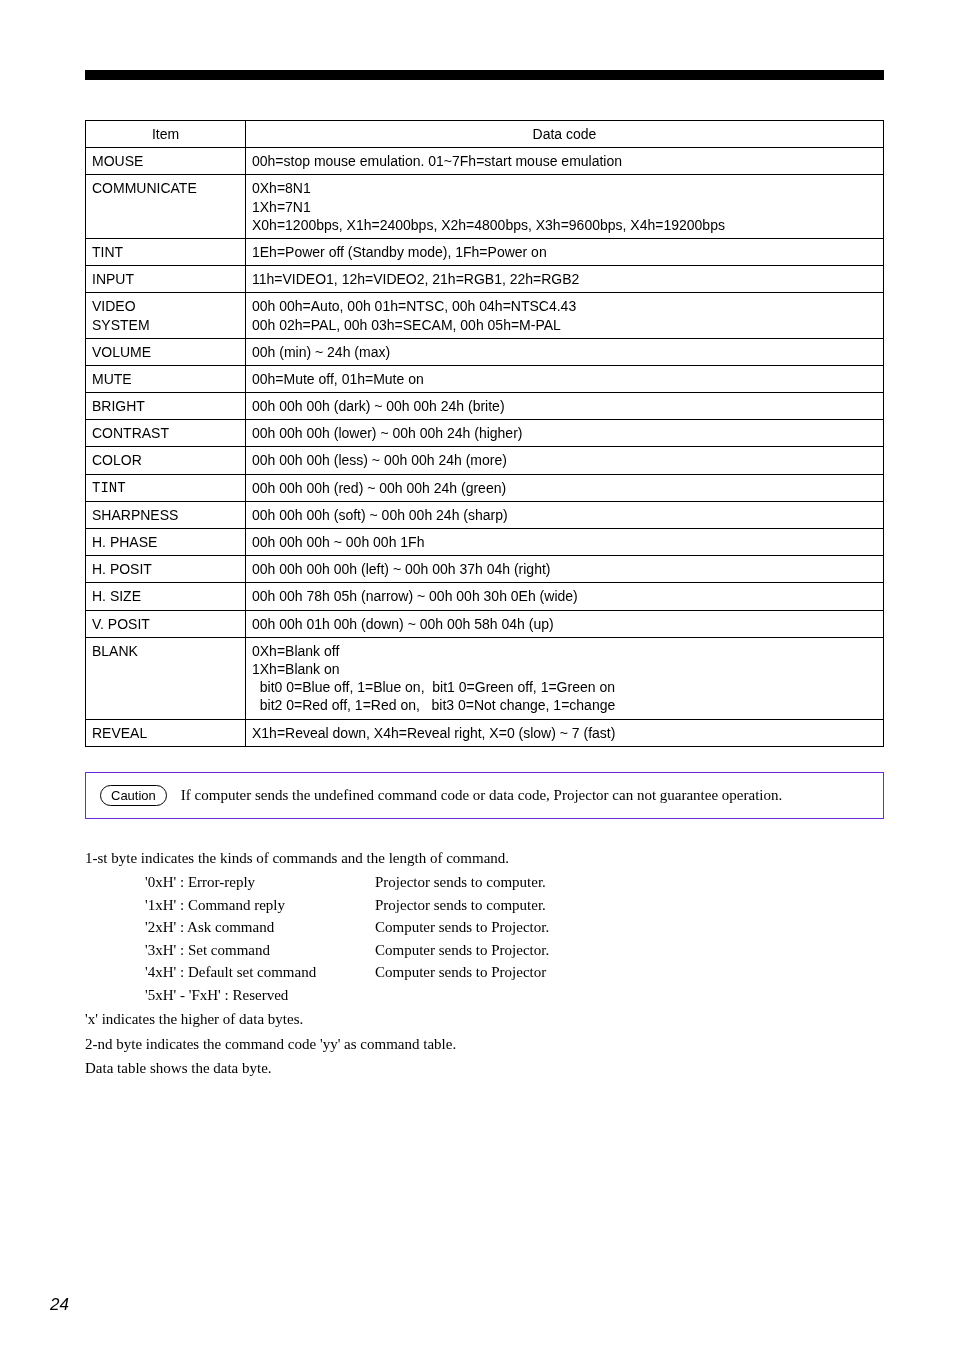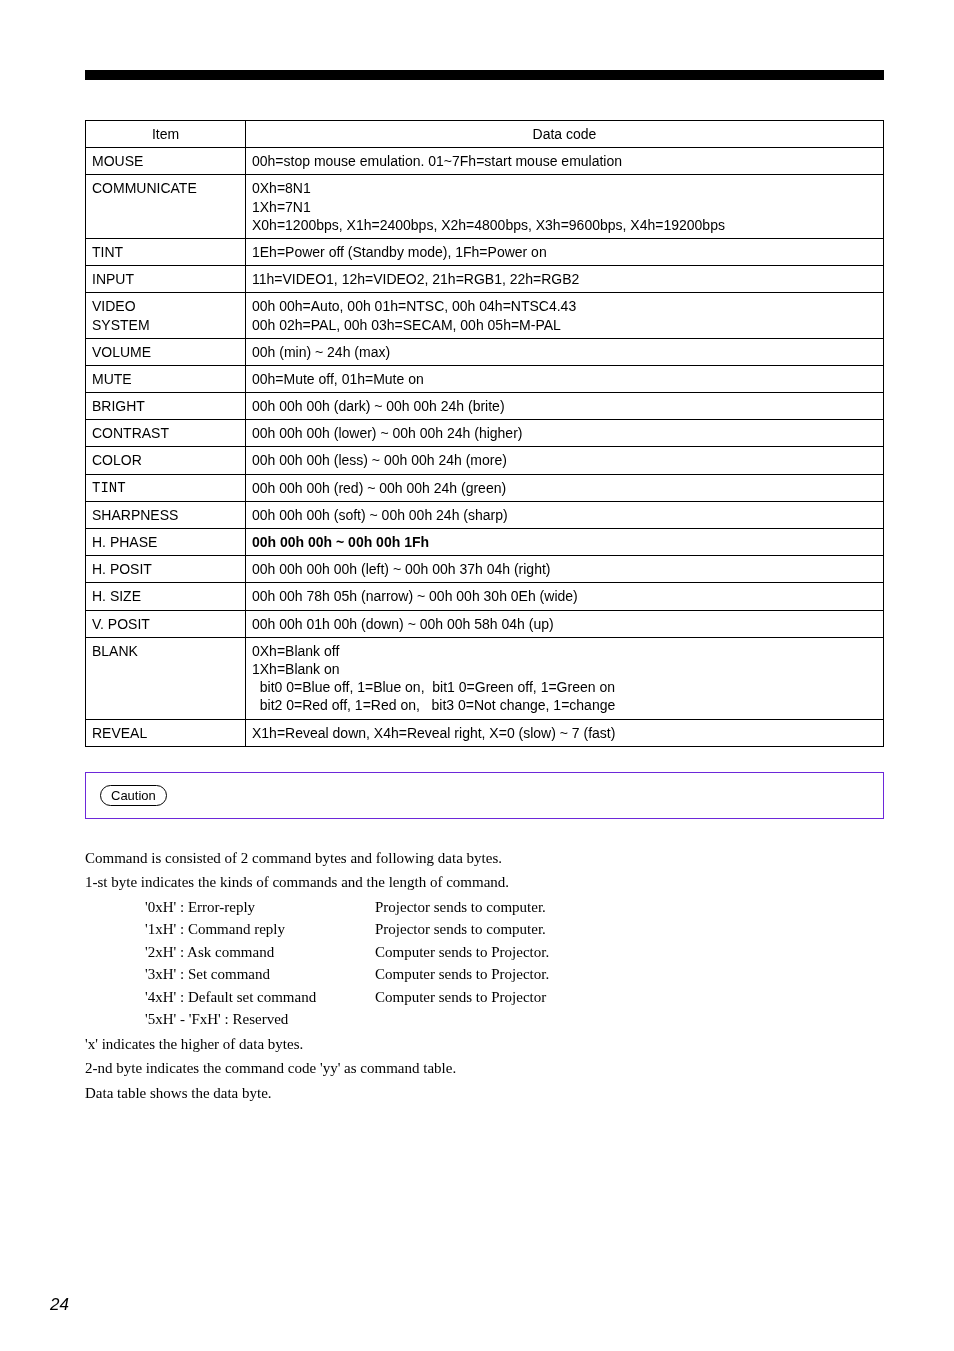--- a/index.html
+++ b/index.html
@@ -130,21 +130,21 @@
       <tr>
         <td style="white-space: pre-line; font-family: Liberation Mono, monospace;">TINT</td>
         <td style="white-space: pre-wrap;">00h 00h 00h (red) ~ 00h 00h 24h (green)</td>
       </tr>
       <tr>
         <td style="white-space: pre-line;">SHARPNESS</td>
         <td style="white-space: pre-wrap;">00h 00h 00h (soft) ~ 00h 00h 24h (sharp)</td>
       </tr>
       <tr>
         <td style="white-space: pre-line;">H. PHASE</td>
-        <td style="white-space: pre-wrap; font-weight: bold;">00h 00h 00h ~ 00h 00h 1Fh</td>
+        <td style="white-space: pre-wrap;">00h 00h 00h ~ 00h 00h 1Fh</td>
       </tr>
       <tr>
         <td style="white-space: pre-line;">H. POSIT</td>
         <td style="white-space: pre-wrap;">00h 00h 00h 00h (left) ~ 00h 00h 37h 04h (right)</td>
       </tr>
       <tr>
         <td style="white-space: pre-line;">H. SIZE</td>
         <td style="white-space: pre-wrap;">00h 00h 78h 05h (narrow) ~ 00h 00h 30h 0Eh (wide)</td>
       </tr>
       <tr>
@@ -160,24 +160,24 @@
       </tr>
       <tr>
         <td style="white-space: pre-line;">REVEAL</td>
         <td style="white-space: pre-wrap;">X1h=Reveal down, X4h=Reveal right, X=0 (slow) ~ 7 (fast)</td>
       </tr>
     </tbody>
 </table>
 
 <div class="caution-box">
   <span class="caution-pill">Caution</span>
+  <span class="caution-text">If computer sends the undefined command code or data code, Projector can not guarantee operation.</span>
 </div>
 
 <div class="prose">
-  <p>Command is consisted of 2 command bytes and following data bytes.</p>
   <p>1-st byte indicates the kinds of commands and the length of command.</p>
   <div class="cmdlist" id="cmdlist">
       <div class="row">
         <span class="left">'0xH' : Error-reply</span>
         <span>Projector sends to computer.</span>
       </div>
       <div class="row">
         <span class="left">'1xH' : Command reply</span>
         <span>Projector sends to computer.</span>
       </div>

